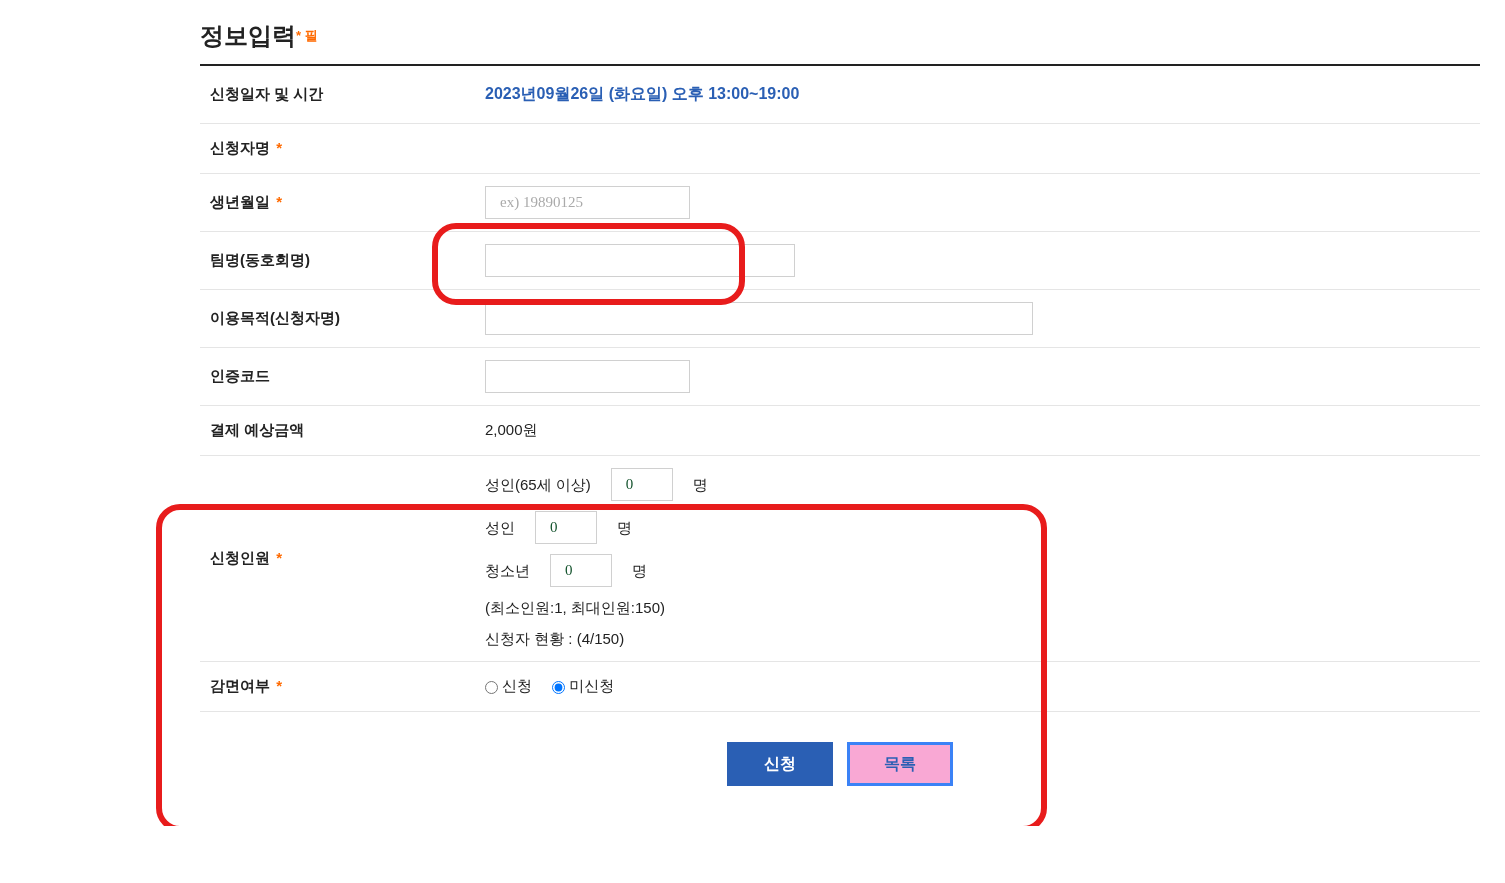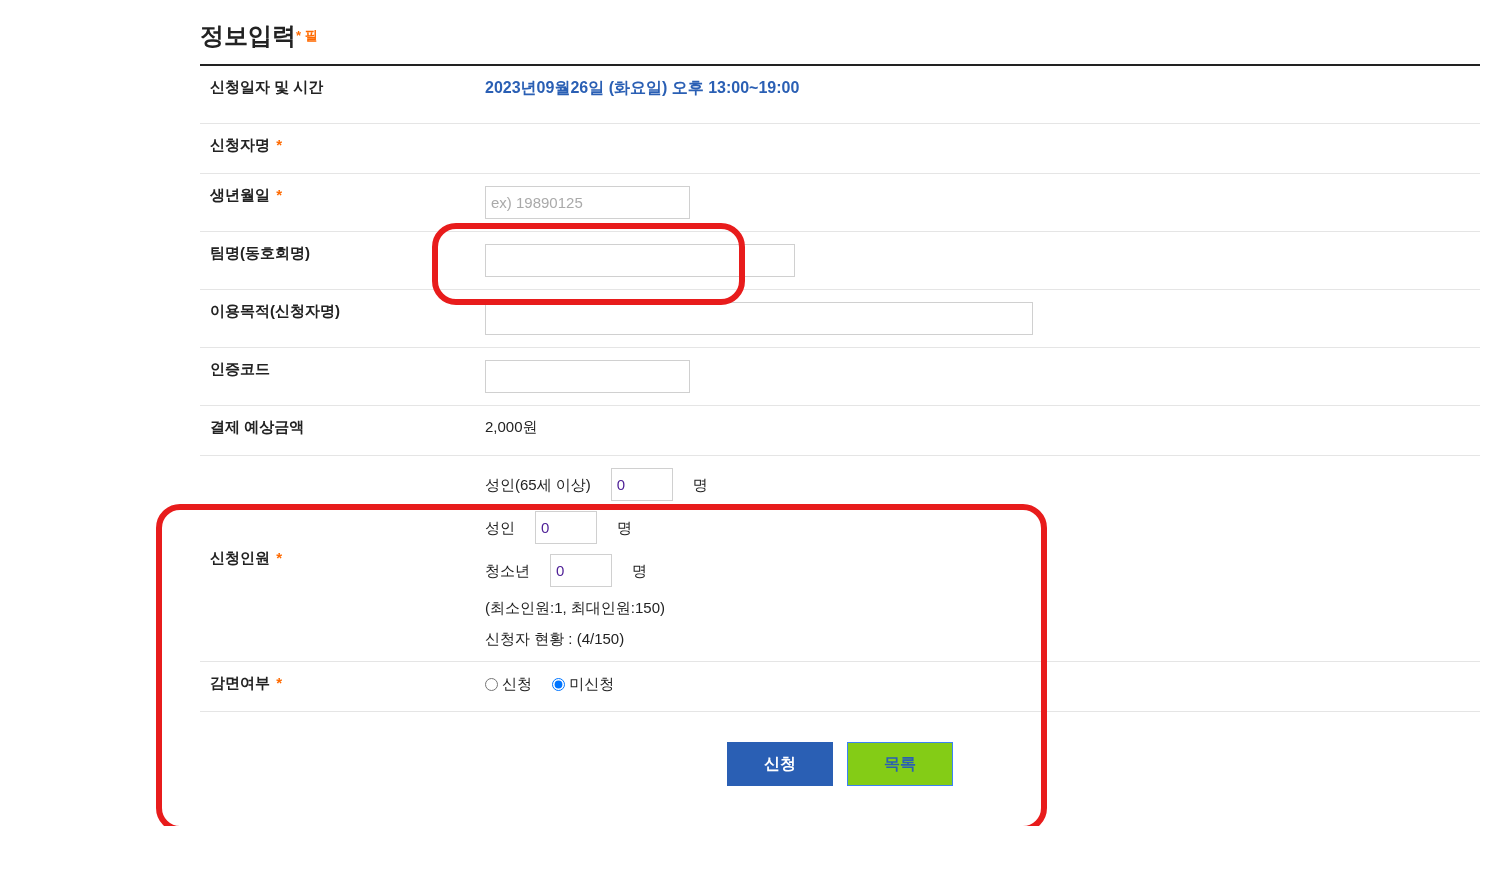--- a/index.html
+++ b/index.html
@@ -2,41 +2,41 @@
 <html><head>
   <meta charset="utf-8">
   <style>
     * { box-sizing: border-box; margin: 0; padding: 0; }
     body { font-family: -apple-system, "Malgun Gothic", sans-serif; background: #fff; padding: 20px 0 40px 200px; color: #333; font-size: 15px; }
     .container { width: 1280px; position: relative; }
     .header-row { display: flex; justify-content: flex-start; align-items: center; margin-bottom: 12px; }
     h2 { font-size: 24px; font-weight: 700; color: #222; }
     .req-note { color: #ff6a00; font-size: 13px; font-weight: 600; }
     .divider { border-top: 2px solid #222; margin-bottom: 0; }
-    .row { display: flex; align-items: flex-start; border-bottom: 1px solid #e5e5e5; padding: 12px 10px; min-height: 50px; }
+    .row { display: flex; align-items: center; border-bottom: 1px solid #e5e5e5; padding: 12px 10px; min-height: 50px; }
     .row.tall { min-height: 58px; }
     .label { width: 260px; font-weight: 700; color: #222; flex-shrink: 0; font-size: 15px; }
     .label .req { color: #ff6a00; margin-left: 2px; }
     .value { flex: 1; color: #222; margin-left: 15px; }
     .value.blue { color: #2a5fb4; font-weight: 700; font-size: 16px; }
-    input[type="text"] { border: 1px solid #d0d0d0; padding: 7px 5px; font-size: 15px; color: #4c1d95; background: #fff; font-family: Liberation Sans, sans-serif; }
+    input[type="text"] { border: 1px solid #d0d0d0; padding: 7px 14px; font-size: 15px; color: #14532d; background: #fff; font-family: Liberation Serif, serif; }
     input[type="text"]::placeholder { color: #aaa; }
     .in-dob { width: 205px; }
     .in-team { width: 310px; }
     .in-purpose { width: 548px; }
     .in-code { width: 205px; }
     .in-num { width: 62px; padding: 5px 8px; }
     .personnel { display: flex; flex-direction: column; gap: 10px; line-height: 1.4; }
     .p-line { display: flex; align-items: center; gap: 20px; }
     .radio-group label { margin-right: 16px; font-size: 15px; vertical-align: middle; }
     .radio-group input { margin-right: 4px; vertical-align: middle; }
     .btns { margin-top: 30px; display: flex; justify-content: center; gap: 14px; }
     .btn { width: 106px; height: 44px; font-size: 16px; font-weight: 600; cursor: pointer; display: inline-flex; align-items: center; justify-content: center; font-family: inherit; }
     .btn-primary { background: #2a5fb4; color: #fff; border: 1px solid #2a5fb4; }
-    .btn-secondary { background: #84cc16; color: #2a5fb4; border: 1px solid #3b82f6; }
+    .btn-secondary { background: #f9a8d4; color: #2a5fb4; border: 3px solid #3b82f6; }
     .annot { position: absolute; border: 6px solid #e81c1c; border-radius: 24px; pointer-events: none; z-index: 10; }
   </style>
 </head>
 <body>
 
 <div class="container">
   <div class="header-row">
     <h2>정보입력</h2>
     <span class="req-note">* 필</span>
   </div>

